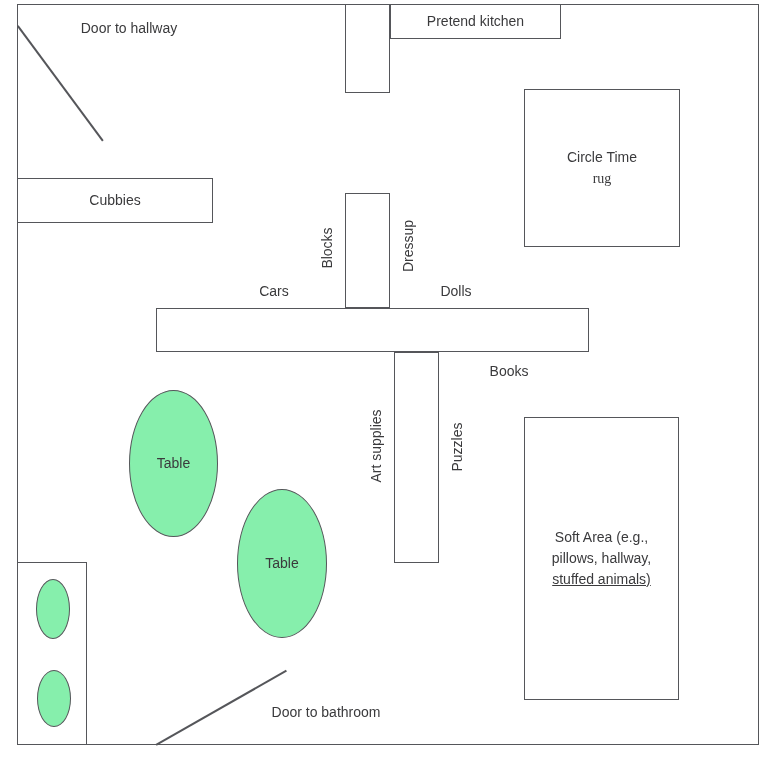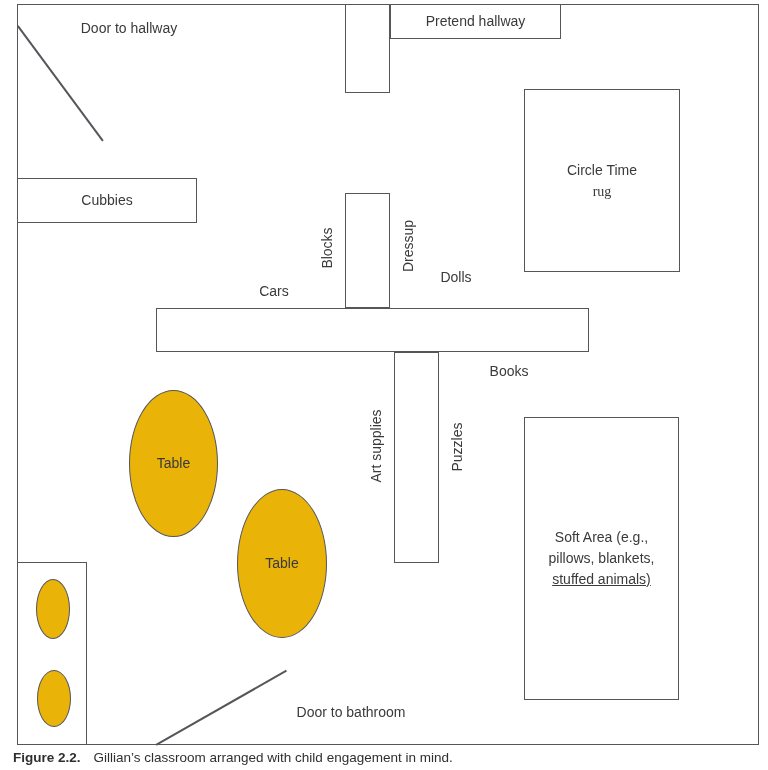--- a/index.html
+++ b/index.html
@@ -20,21 +20,21 @@
     border:1.5px solid var(--line);
     background:#ffffff;
     box-sizing:border-box;
     display:flex;align-items:center;justify-content:center;
     text-align:center;
   }
   .oval{
     position:absolute;
     border:1.5px solid var(--line);
     border-radius:50%;
-    background:#eab308;
+    background:#86efac;
     box-sizing:border-box;
     display:flex;align-items:center;justify-content:center;
     text-align:center;
   }
   .dline{
     position:absolute;
     height:1.5px;
     background:var(--line);
     transform-origin:0 50%;
   }
@@ -71,69 +71,66 @@
 <div class="page">
 
   <div class="box" style="left:17px;top:4px;width:742px;height:741px;"></div>
 
   <div class="dline" style="left:18px;top:25px;width:143px;transform:rotate(53.5deg);"></div>
   <div class="clabel" style="left:112px;top:28px;padding-left:34px;">Door to hallway</div>
 
   <div class="box" style="left:345px;top:4px;width:45px;height:89px;"></div>
 
   <div class="box" style="left:390px;top:4px;width:171px;height:35px;">
-    <span class="boxlabel">Pretend hallway</span>
+    <span class="boxlabel">Pretend kitchen</span>
   </div>
 
-  <div class="box" style="left:524px;top:89px;width:156px;height:183px;">
+  <div class="box" style="left:524px;top:89px;width:156px;height:158px;">
     <span class="boxlabel">
       <span style="display:block;">Circle Time</span>
       <span style="display:block;font-family:Liberation Serif, serif;">rug</span>
     </span>
   </div>
 
-  <div class="box" style="left:17px;top:178px;width:180px;height:45px;">
+  <div class="box" style="left:17px;top:178px;width:196px;height:45px;">
     <span class="boxlabel">Cubbies</span>
   </div>
 
   <div class="box" style="left:345px;top:193px;width:45px;height:115px;"></div>
   <div class="vlabel" style="left:327px;top:248px;">Blocks</div>
   <div class="vlabel" style="left:408px;top:246px;">Dressup</div>
 
   <div class="clabel" style="left:274px;top:291px;">Cars</div>
-  <div class="clabel" style="left:456px;top:277px;">Dolls</div>
+  <div class="clabel" style="left:456px;top:291px;">Dolls</div>
 
   <div class="box" style="left:156px;top:308px;width:433px;height:44px;"></div>
 
   <div class="clabel" style="left:509px;top:371px;text-align:right;">Books</div>
 
   <div class="box" style="left:394px;top:352px;width:45px;height:211px;"></div>
   <div class="vlabel" style="left:376px;top:446px;">Art supplies</div>
   <div class="vlabel" style="left:457px;top:447px;">Puzzles</div>
 
   <div class="box" style="left:524px;top:417px;width:155px;height:283px;">
     <span class="boxlabel" style="position:relative;top:-10px;margin-top:20px;">
       <span style="display:block;">Soft Area (e.g.,</span>
-      <span style="display:block;">pillows, blankets,</span>
+      <span style="display:block;">pillows, hallway,</span>
       <span style="display:block;text-decoration:underline;">stuffed animals)</span>
     </span>
   </div>
 
   <div class="oval" style="left:129px;top:390px;width:89px;height:147px;">
     <span class="boxlabel">Table</span>
   </div>
   <div class="oval" style="left:237px;top:489px;width:90px;height:149px;">
     <span class="boxlabel">Table</span>
   </div>
 
   <div class="box" style="left:17px;top:562px;width:70px;height:183px;"></div>
   <div class="oval" style="left:36px;top:579px;width:34px;height:60px;"></div>
   <div class="clabel" style="left:54px;top:692px;">Sink</div>
   <div class="oval" style="left:37px;top:670px;width:34px;height:57px;"></div>
 
   <div class="dline" style="left:156px;top:744px;width:150px;transform:rotate(-29.7deg);"></div>
-  <div class="clabel" style="left:351px;top:712px;">Door to bathroom</div>
+  <div class="clabel" style="left:326px;top:712px;">Door to bathroom</div>
 
-  <div class="caption">
-    <span class="cap-label">Figure 2.2.</span><span>Gillian’s classroom arranged with child engagement in mind.</span>
-  </div>
 
 </div>
 
 </body></html>

